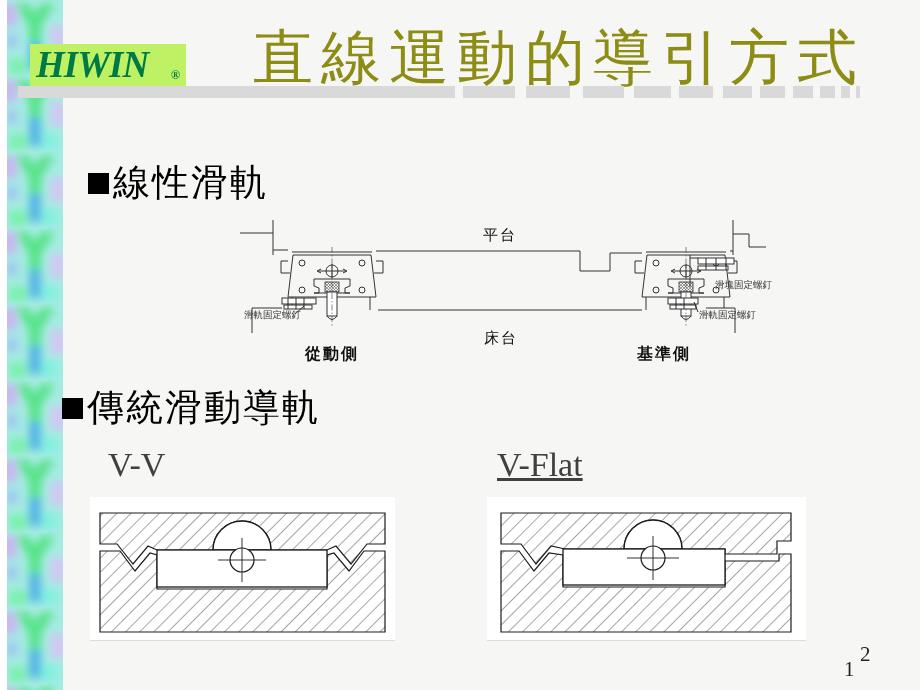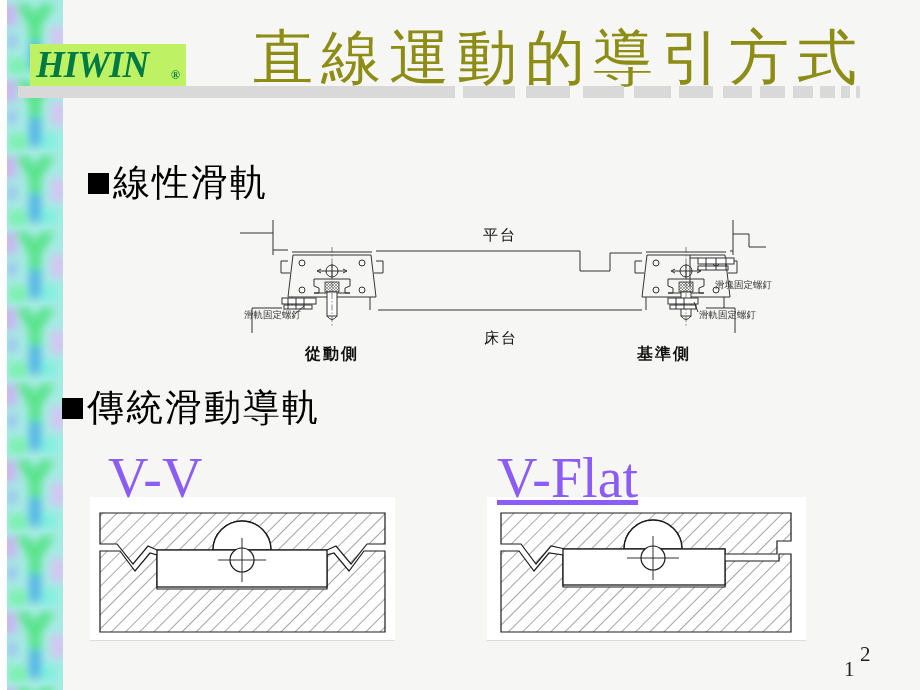--- a/index.html
+++ b/index.html
@@ -35,21 +35,21 @@
   #diagram1{left:238px;top:212px;width:545px;height:156px;text-align:center;}
   #diagram1 svg{display:block;}
   .ln{fill:none;stroke:#333;stroke-width:1;}
   .lnf{fill:#fff;stroke:#333;stroke-width:1;}
   .cl{fill:none;stroke:#555;stroke-width:0.7;stroke-dasharray:6 2 1.5 2;}
   .dlabel{font-size:15px;fill:#111;letter-spacing:2px;font-family:"Liberation Serif","DejaVu Serif",serif;}
   .dlabel-bold{font-size:16px;font-weight:bold;fill:#111;letter-spacing:2px;font-family:"Liberation Serif","DejaVu Serif",serif;}
   .dlabel-small{font-size:9.5px;fill:#333;font-family:"Liberation Serif","DejaVu Serif",serif;}
 
   
-  .vlabel{font-size:56px;color:#8b5cf6;z-index:3;}
+  .vlabel{font-size:34px;color:#404040;z-index:3;}
   #vv-label{left:108px;top:446px;}
   #vflat-label{left:497px;top:446px;text-decoration:underline;}
 
   
   .panel{background:#ffffff;border-bottom:1px solid #dcdcdc;z-index:2;}
   #panel-vv{left:90px;top:497px;width:305px;height:143px;}
   #panel-vflat{left:487px;top:497px;width:319px;height:143px;}
   .oln{fill:none;stroke:#1c1c1c;stroke-width:1.3;}
   .thin{fill:none;stroke:#1c1c1c;stroke-width:0.9;}
 

